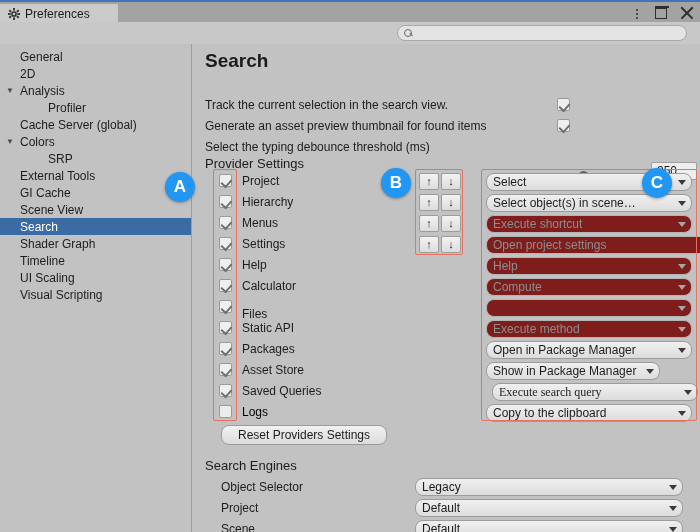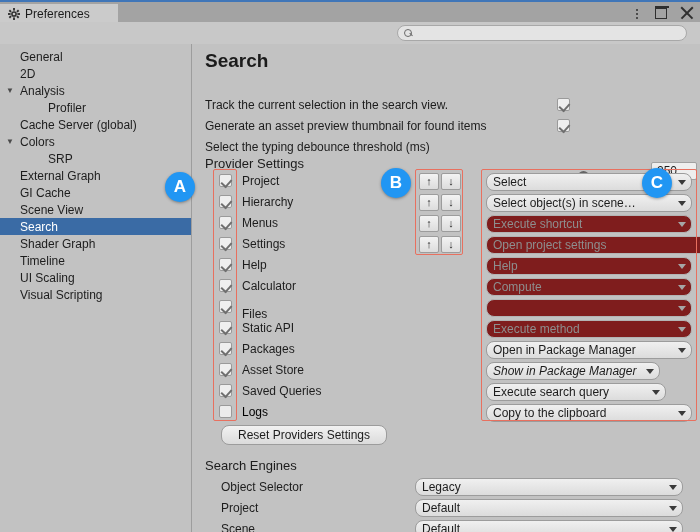--- a/index.html
+++ b/index.html
@@ -273,21 +273,21 @@
       <div class="nav lvl0">
         <span class="tri">▼</span>
         <span class="lbl">Colors</span>
       </div>
       <div class="nav lvl1 noarrow">
         <span class="tri"></span>
         <span class="lbl">SRP</span>
       </div>
       <div class="nav lvl0 noarrow">
         <span class="tri"></span>
-        <span class="lbl">External Graph</span>
+        <span class="lbl">External Tools</span>
       </div>
       <div class="nav lvl0 noarrow">
         <span class="tri"></span>
         <span class="lbl">GI Cache</span>
       </div>
       <div class="nav lvl0 noarrow">
         <span class="tri"></span>
         <span class="lbl">Scene View</span>
       </div>
       <div class="nav lvl0 sel noarrow">
@@ -405,25 +405,25 @@
           <span class="arw"></span>
         </div>
         <div class="dd dis" style="left: 293px; top: 276px; width: 206px;">
           <span>Execute method</span>
           <span class="arw"></span>
         </div>
         <div class="dd" style="left: 293px; top: 297px; width: 206px;">
           <span>Open in Package Manager</span>
           <span class="arw"></span>
         </div>
-        <div class="dd" style="left: 293px; top: 318px; width: 174px; font-style: italic;">
+        <div class="dd" style="left: 293px; top: 318px; width: 174px;">
           <span>Show in Package Manager</span>
           <span class="arw"></span>
         </div>
-        <div class="dd" style="left: 293px; top: 339px; width: 180px;">
+        <div class="dd" style="left: 299px; top: 339px; width: 206px; font-family: Liberation Serif, serif;">
           <span>Execute search query</span>
           <span class="arw"></span>
         </div>
         <div class="dd" style="left: 293px; top: 360px; width: 206px;">
           <span>Copy to the clipboard</span>
           <span class="arw"></span>
         </div>
       </div>
     <div class="redbox" style="left:288px;top:125px;width:216px;height:252px"></div>
 

